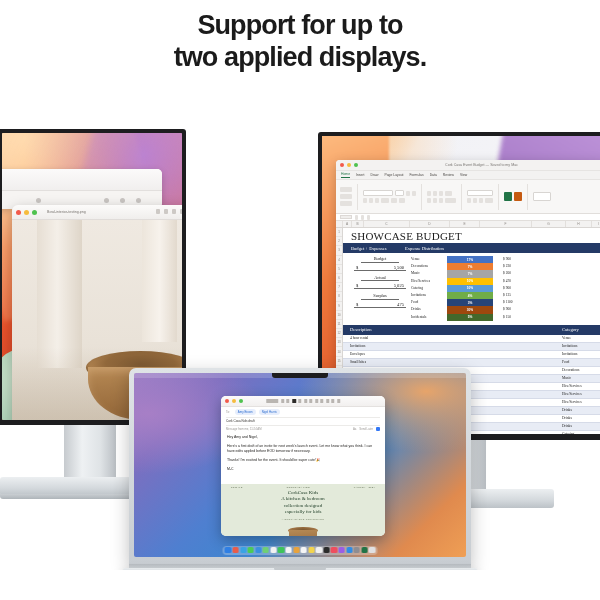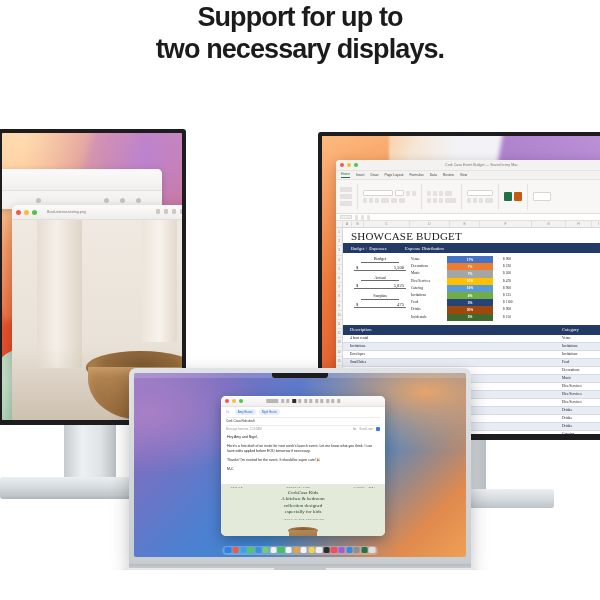--- a/index.html
+++ b/index.html
@@ -5,21 +5,21 @@
   * { margin:0; padding:0; box-sizing:border-box; }
   html,body { width:600px; height:600px; overflow:hidden; }
   body {
     font-family:"Liberation Sans", sans-serif;
     background:#ffffff;
     position:relative;
   }
 
   
   .headline {
-    position:absolute; top:2px; left:0; width:600px;
+    position:absolute; top:10px; left:0; width:600px;
     text-align:center;
     font-weight:bold;
     font-size:27px;
     line-height:1.18;
     letter-spacing:-0.9px;
     color:#1b1b1b;
   }
   .headline .l2 { display:block; }
 
   
@@ -431,21 +431,21 @@
 
   .white-mask {
     position:absolute; left:0; top:570px; width:600px; height:30px; background:#fff; z-index:40;
   }
 </style>
 </head>
 <body>
 
 <div class="headline">
   <span>Support for up to</span>
-  <span class="l2">two necessary displays.</span>
+  <span class="l2">two applied displays.</span>
 </div>
 
 <div class="stage">
 
   <div class="disp-left">
     <div class="bezel">
       <div class="screen">
         <div class="dl-sheen"></div>
         <div class="dl-sheen2"></div>
         <div class="dl-green"></div>

